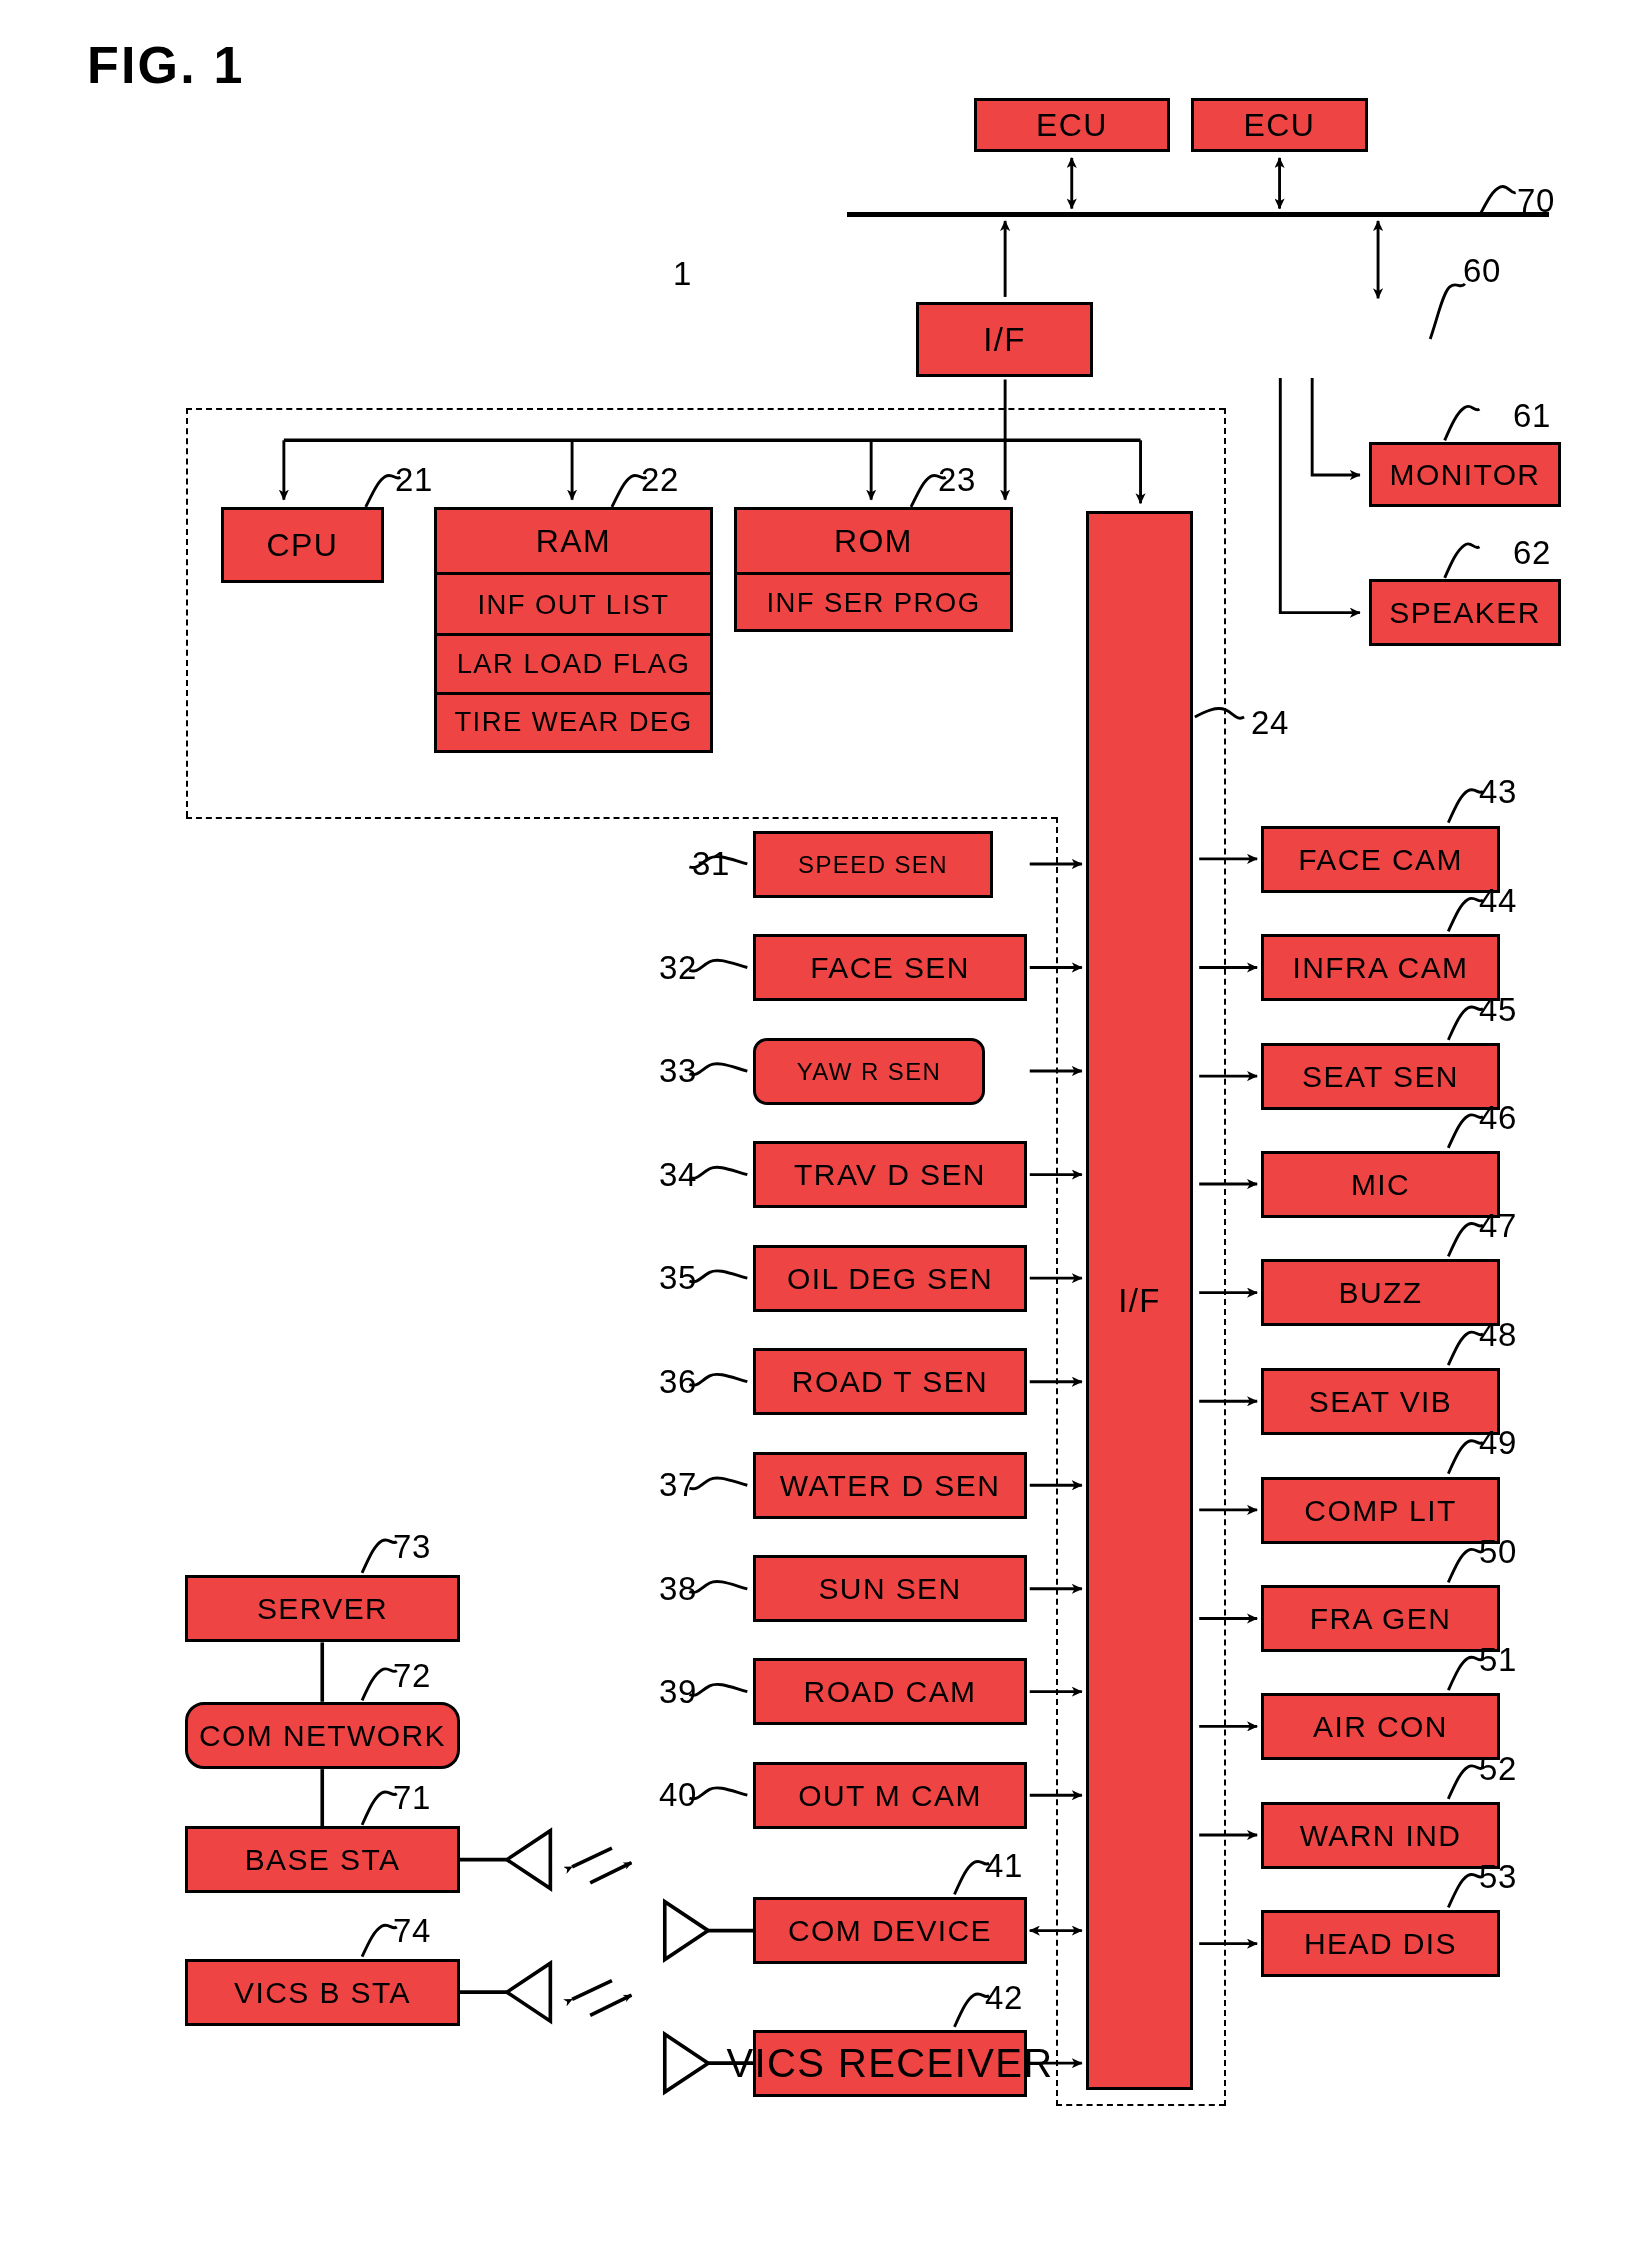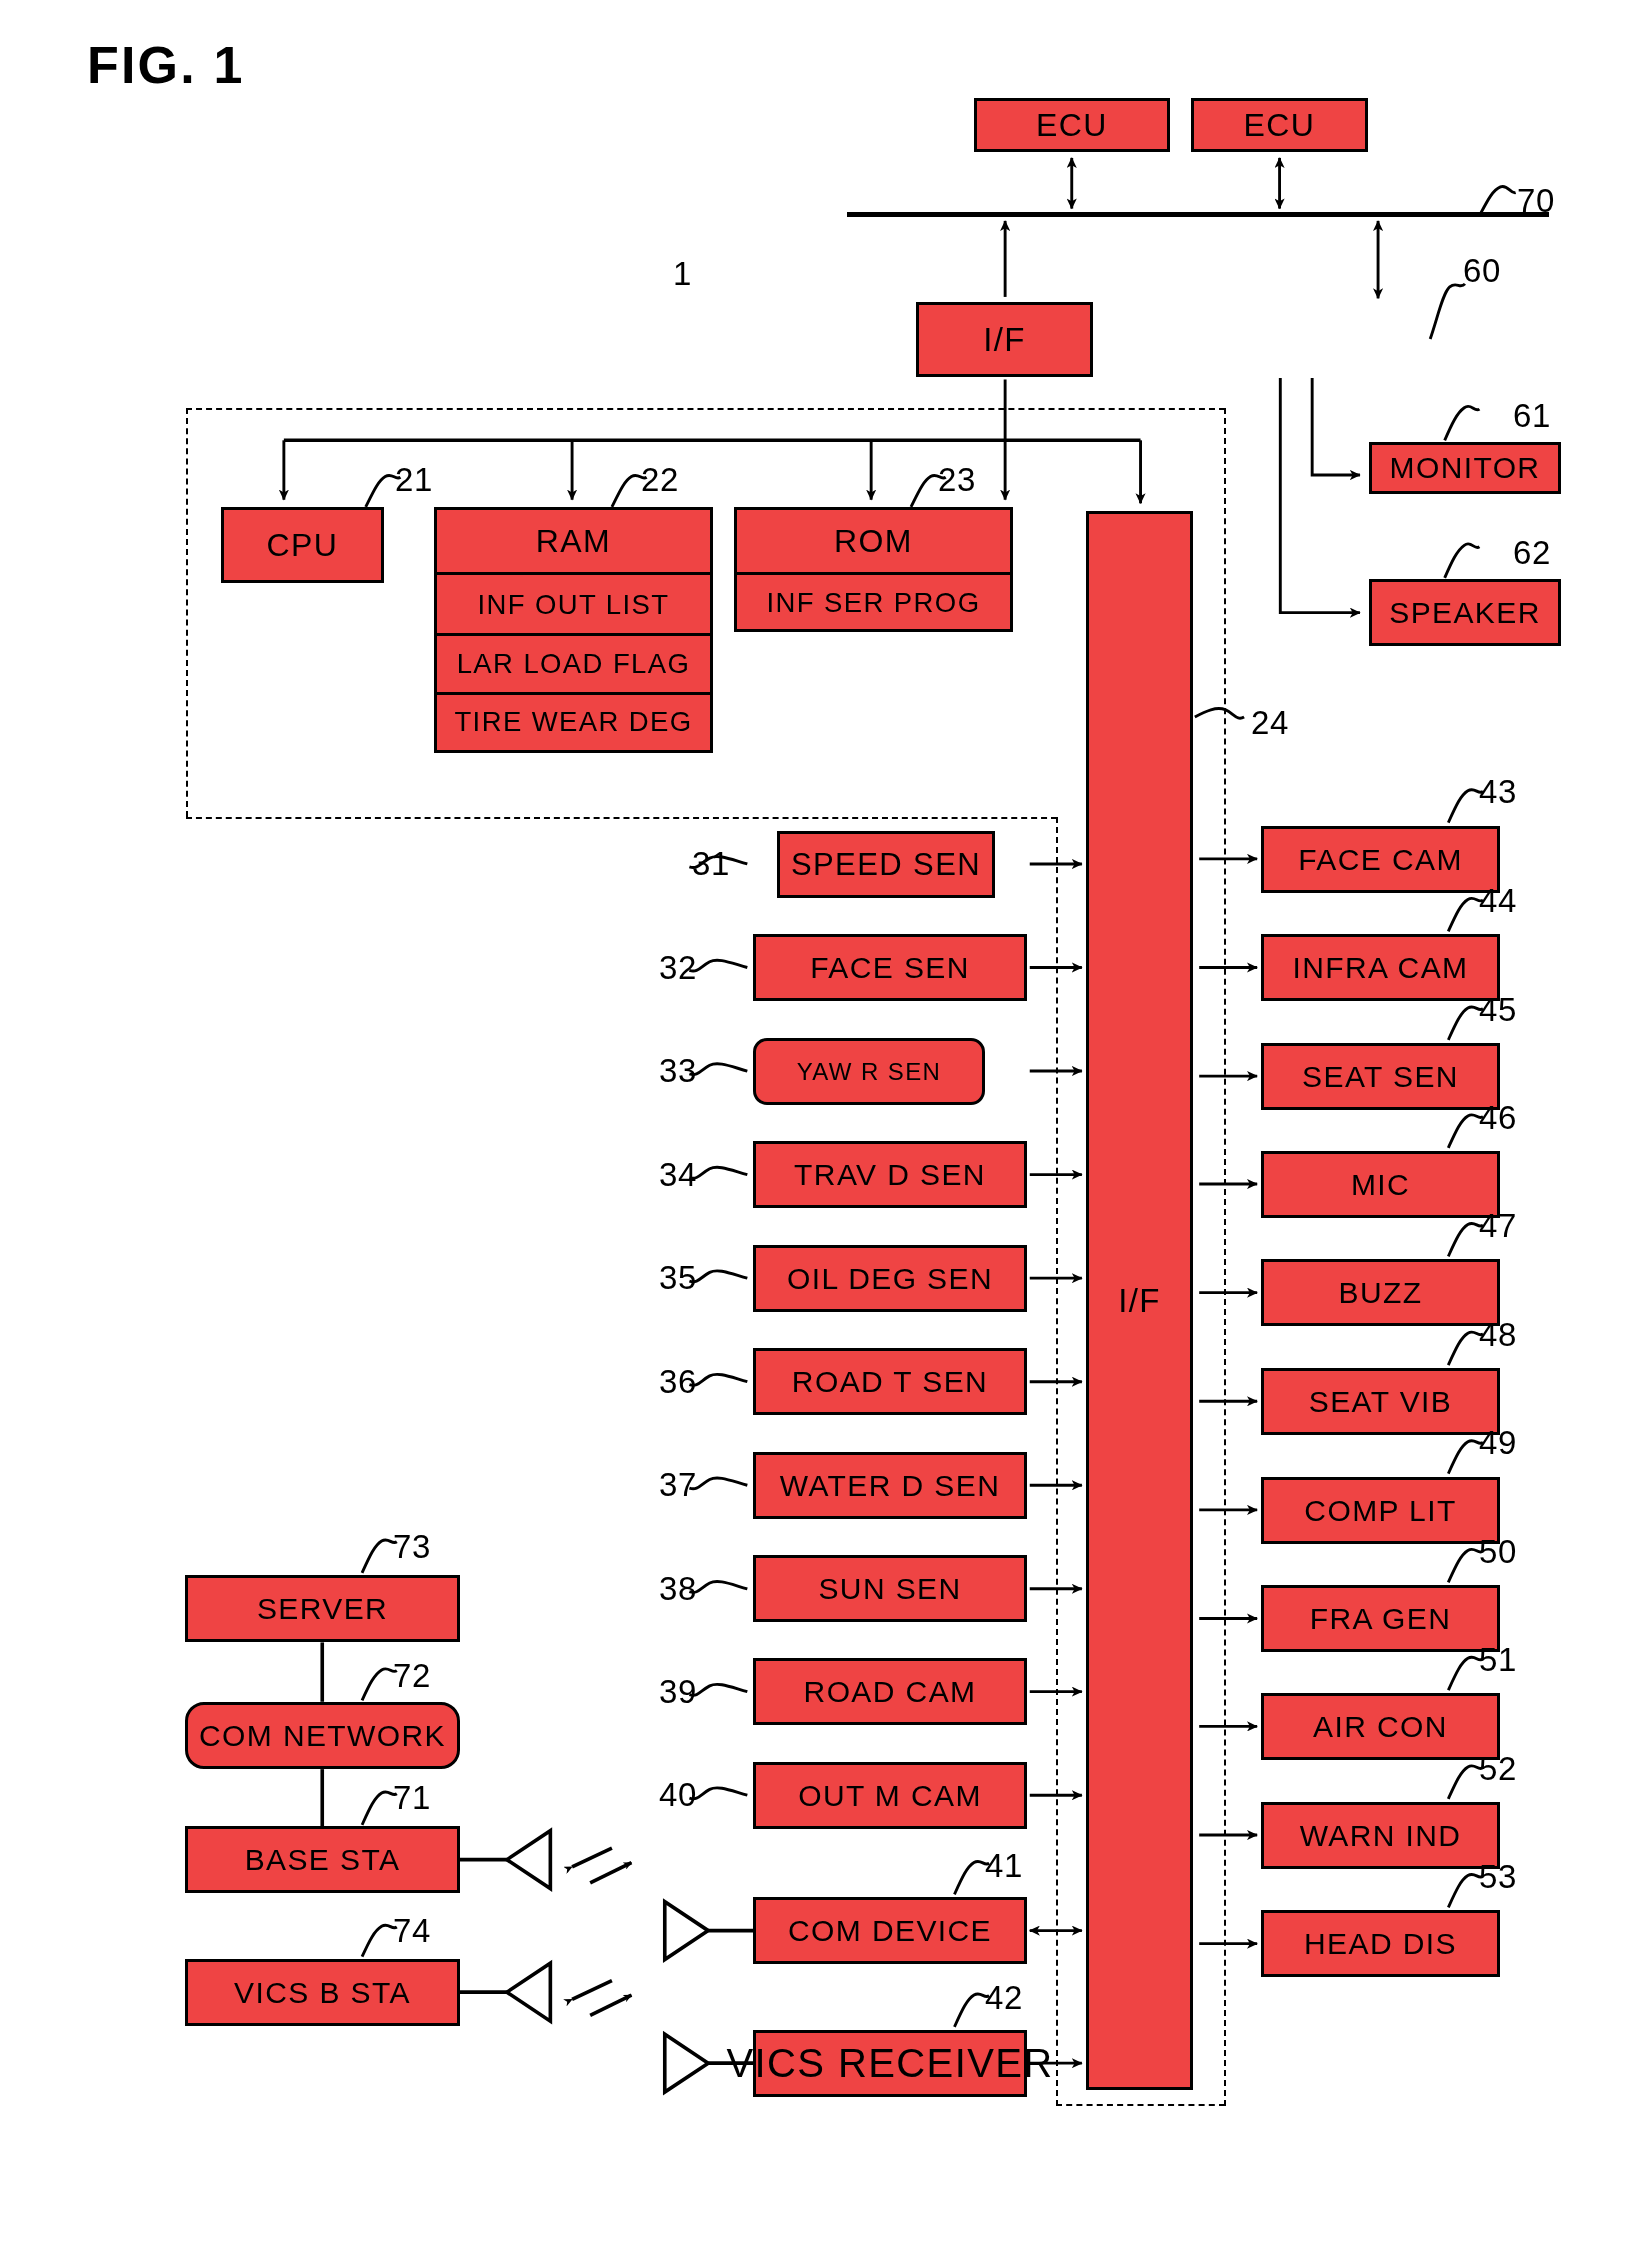--- a/index.html
+++ b/index.html
@@ -73,21 +73,21 @@
 
   <div class="thickline" style="left:847px;top:212px;width:702px;"></div>
   <div class="ref" style="left:1517px;top:182px;">70</div>
 
   <div class="box" style="left:916px;top:302px;width:177px;height:75px;font-size:33px;">
     <span class="lbl">I/F</span>
   </div>
 
   <div class="ref" style="left:1463px;top:252px;">60</div>
 
-  <div class="box" style="left:1369px;top:442px;width:192px;height:52px;font-size:30px;">
+  <div class="box" style="left:1369px;top:442px;width:192px;height:65px;font-size:30px;">
     <span class="lbl">MONITOR</span>
   </div>
   <div class="ref" style="left:1513px;top:397px;">61</div>
 
   <div class="box" style="left:1369px;top:579px;width:192px;height:67px;font-size:30px;">
     <span class="lbl">SPEAKER</span>
   </div>
   <div class="ref" style="left:1513px;top:534px;">62</div>
 
   <div class="dashdot-h" style="left:186px;top:408px;width:1039px;"></div>
@@ -129,21 +129,21 @@
     </div>
   </div>
   <div class="ref" style="left:938px;top:461px;">23</div>
 
   <div class="box" style="left:1086px;top:511px;width:107px;height:1579px;font-size:33px;align-items:center;">
     <span class="lbl">I/F</span>
   </div>
   <div class="ref" style="left:1251px;top:704px;">24</div>
 
   <div id="inputs-layer">
-      <div class="box" style="left: 753px; top: 831px; width: 218px; height: 67px; font-size: 31px; margin-left: 24px;">
+      <div class="box" style="left: 753px; top: 831px; width: 240px; height: 67px; font-size: 24px;">
         <span class="lbl">SPEED SEN</span>
       </div>
       <div class="ref" style="left: 659px; top: 845px; margin-left: 33px;">31</div>
       <div class="box" style="left: 753px; top: 934px; width: 274px; height: 67px; font-size: 30px;">
         <span class="lbl">FACE SEN</span>
       </div>
       <div class="ref" style="left: 659px; top: 949px;">32</div>
       <div class="box" style="left: 753px; top: 1038px; width: 232px; height: 67px; font-size: 24px; border-radius: 14px;">
         <span class="lbl">YAW R SEN</span>
       </div>

